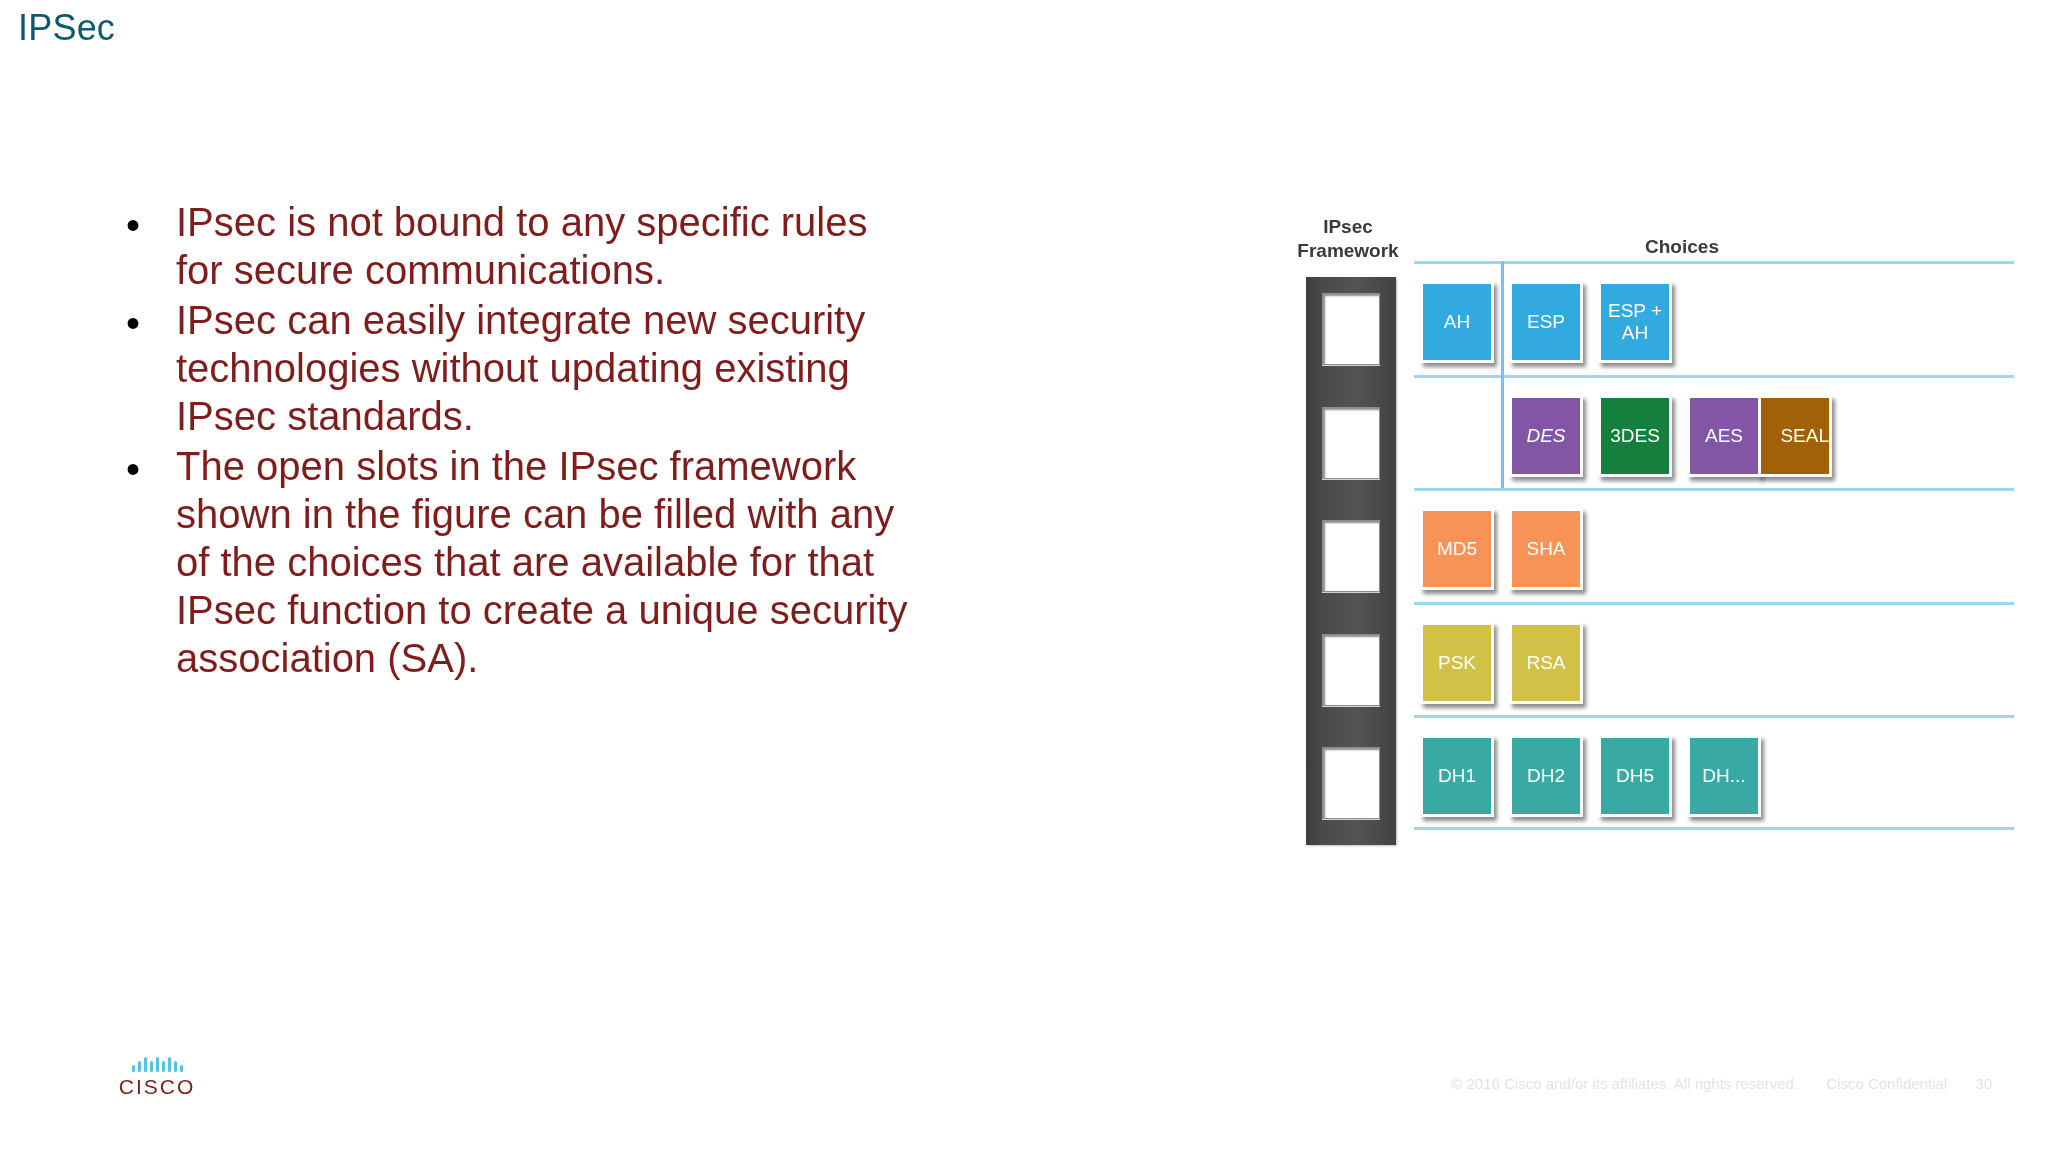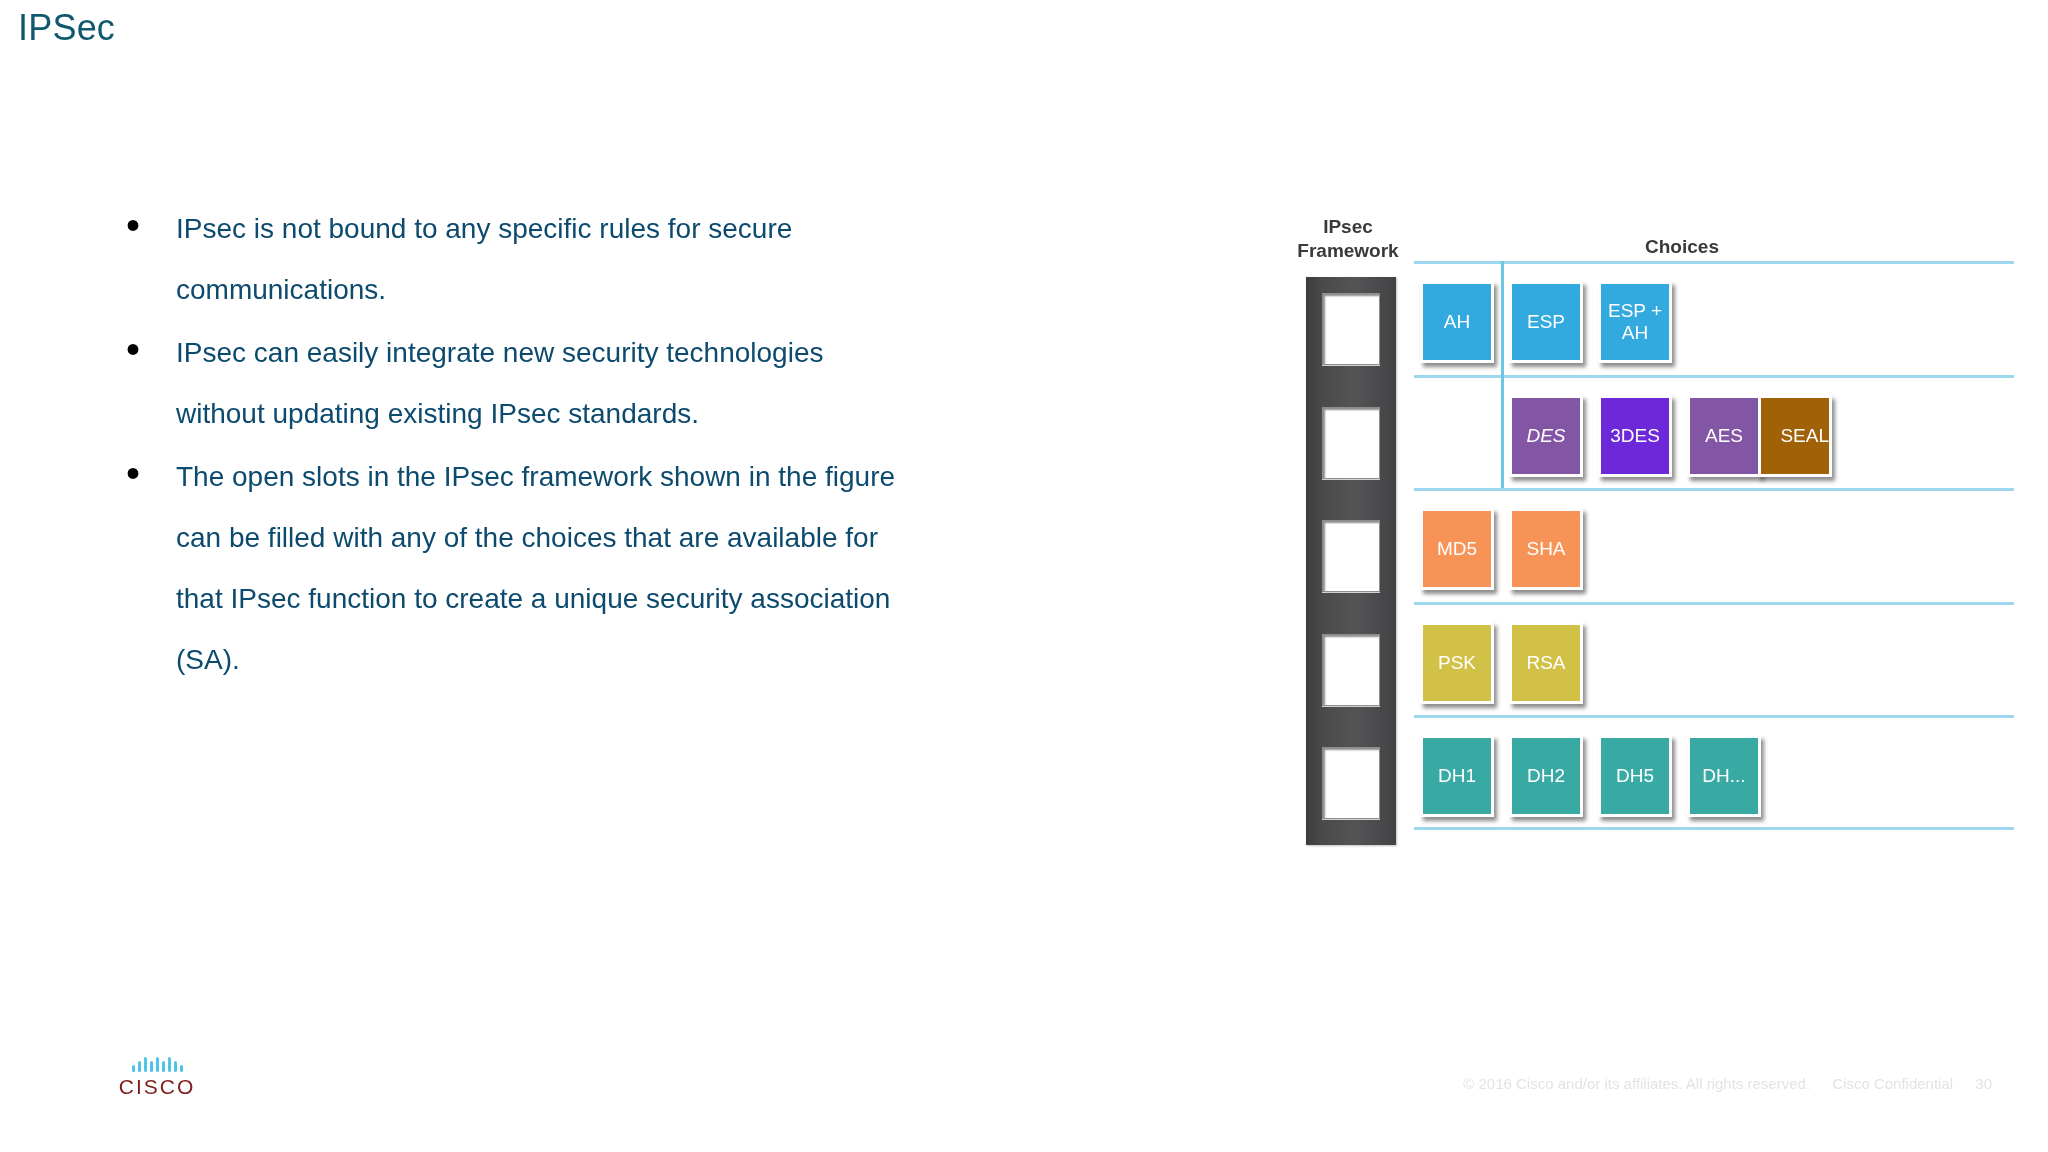--- a/index.html
+++ b/index.html
@@ -52,23 +52,23 @@
     width: 56px;
     flex: 0 0 56px;
     font-size: 40px;
     line-height: 55px;
     text-align: left;
     padding-left: 6px;
     box-sizing: border-box;
   }
   .bullet-text {
     flex: 1 1 auto;
-    font-size: 28px;
-    line-height: 61px;
-    color: #0c4a6e;
+    font-size: 40px;
+    line-height: 48px;
+    color: #7f1d1d;
   }
 
   
   #diagram {
     position: absolute;
     left: 1062px;
     top: 215px;
     width: 960px;
     height: 720px;
   }
@@ -196,21 +196,21 @@
     font-weight: normal;
   }
   #footer-text {
     position: absolute;
     right: 56px;
     top: 1075px;
     font-size: 15px;
     color: #E3E3E7;
     white-space: nowrap;
   }
-  #footer-text span { margin-left: 18px; }
+  #footer-text span { margin-left: 24px; }
   #page-number { margin-left: 44px; }
 </style>
 </head>
 <body>
 
 <div id="title-block">
   <div id="eyebrow">IPSec</div>
 </div>
 
 <div id="bullets">
@@ -257,21 +257,21 @@
       <div class="chip" style="background: rgb(50, 169, 223); left: 184px; top: 20px;">
         <div>
           <div>ESP +</div>
           <div>AH</div>
         </div>
       </div>
       <div class="row-rule" style="top: 113.6px; background: rgb(156, 215, 238);"></div>
       <div class="chip" style="background: rgb(130, 86, 165); left: 95px; top: 133.6px; font-style: italic;">
         <span>DES</span>
       </div>
-      <div class="chip" style="background: #6d28d9; left: 184px; top: 133.6px; align-items: center;">
+      <div class="chip" style="background: #15803d; left: 184px; top: 133.6px; align-items: center;">
         <span>3DES</span>
       </div>
       <div class="chip" style="background: rgb(130, 86, 165); left: 273px; top: 133.6px;">
         <span>AES</span>
       </div>
       <div class="chip" style="background: #a16207; left: 344px; top: 133.6px; justify-content: flex-end;">
         <span>SEAL</span>
       </div>
       <div class="row-rule" style="top: 227.2px; background: rgb(156, 215, 238);"></div>
       <div class="chip" style="background: rgb(247, 147, 86); left: 6px; top: 247.2px;">

